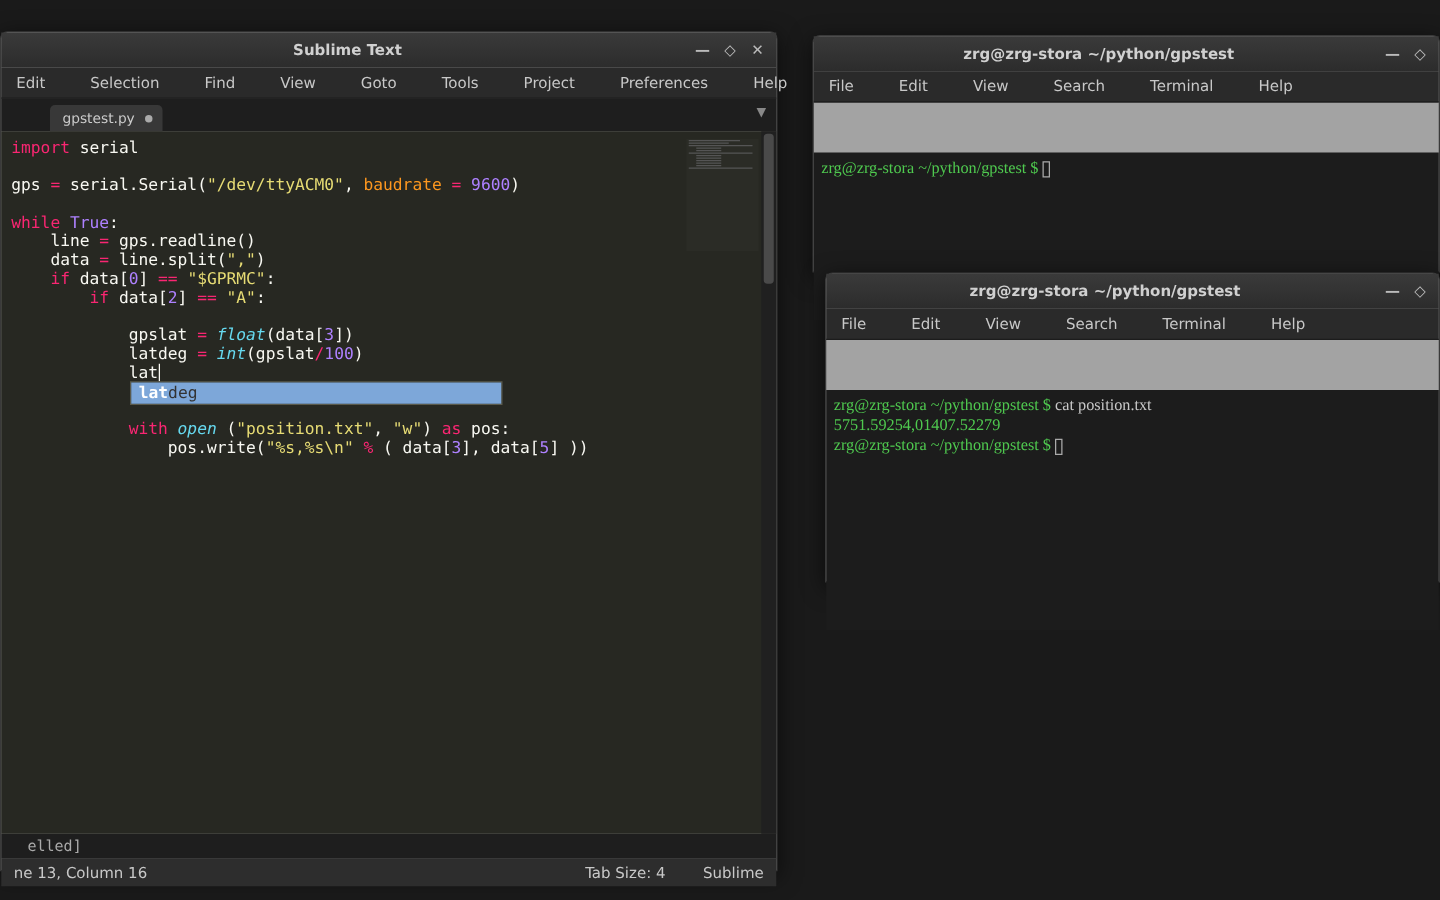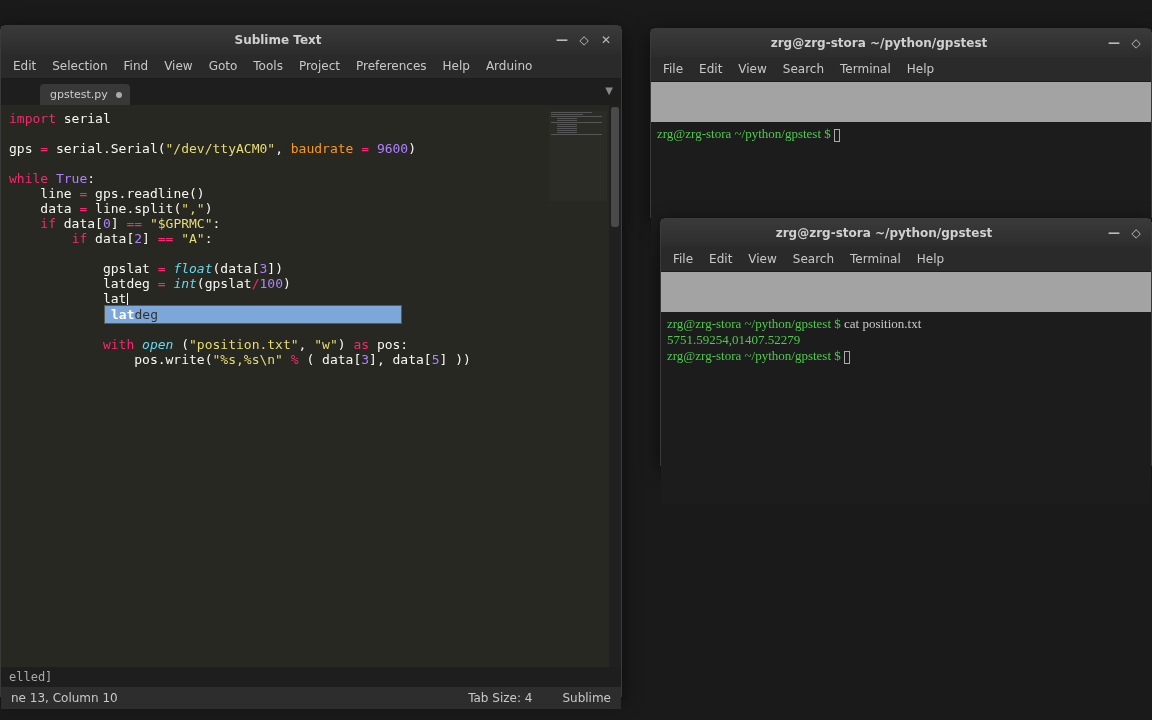--- a/index.html
+++ b/index.html
@@ -37,20 +37,21 @@
   display: flex; align-items: center; justify-content: center;
   color: #bbb; cursor: pointer; font-size: 12px; border-radius: 3px;
 }
 .menubar {
   background: #2a2a2a;
   border-bottom: 1px solid #1c1c1c;
   display: flex;
   padding: 3px 4px;
   font-size: 12px;
   color: #c8c8c8;
+  gap: 20px;
 }
 .menubar div { padding: 2px 8px; cursor: pointer; }
 
 #sublime { left: 0; top: 25px; width: 622px; height: 672px; }
 .tab-area {
   background: #1e1e1e;
   height: 26px;
   display: flex;
   align-items: flex-end;
   padding-left: 6px;
@@ -100,21 +101,21 @@
 .ac-item .rest { color:#333; }
 .minimap {
   position:absolute; right:14px; top:6px; width:58px; height:90px;
   background:rgba(255,255,255,.02);
 }
 .minimap .mline { background:#555; height:1px; margin:1px 2px; }
 .minimap .mline.s { width:70%; } .minimap .mline.m { width:55%;}
 .minimap .mline.l { width:88%;} .minimap .mline.i { width:35%; margin-left:8px;}
 .scrollbar { position:absolute; right:0; top:0; width:12px; height:100%; background:#202020; }
 .scrollbar .thumb { background:#4a4a4a; margin:2px; border-radius:3px; height:120px; }
-.status-msg { background:#1e1e1e; color:#aaa; font-size:12px; padding:3px 8px; height:20px; font-family:monospace;}
+.status-msg { background:#1e1e1e; color:#aaa; font-size:12px; padding:3px 21px; height:20px; font-family:monospace;}
 .statusbar { background:#2d2d2d; height:22px; display:flex; align-items:center; font-size:12px; color:#c8c8c8; padding:0 10px;}
 .statusbar .left { flex:1; }
 .statusbar .mid { margin-right:30px; }
 
 .termbody {
   background:#1c1c1c; color:#c8c8c8;
   font-family:Liberation Serif, serif; font-size:13px; line-height:16px;
   padding:4px 6px; height:calc(100% - 54px);margin-top:40px;
 }
 .prompt { color:#4fc94f; }
@@ -172,21 +173,21 @@
       <div class="mline i"></div>
         <div class="mline i"></div>
         <div class="mline l"></div>
     </div>
     <div class="scrollbar">
       <div class="thumb"></div>
     </div>
   </div>
   <div class="status-msg">elled]</div>
   <div class="statusbar">
-    <span class="left">ne 13, Column 10</span>
+    <span class="left">ne 13, Column 16</span>
     <span class="mid">Tab Size: 4</span>
     <span>Sublime</span>
   </div>
 </div>
 
 <div class="window" id="term1">
   <div class="titlebar">
     <span class="title">zrg@zrg-stora ~/python/gpstest</span>
     <span class="winbtn">—</span>
     <span class="winbtn">◇</span>

